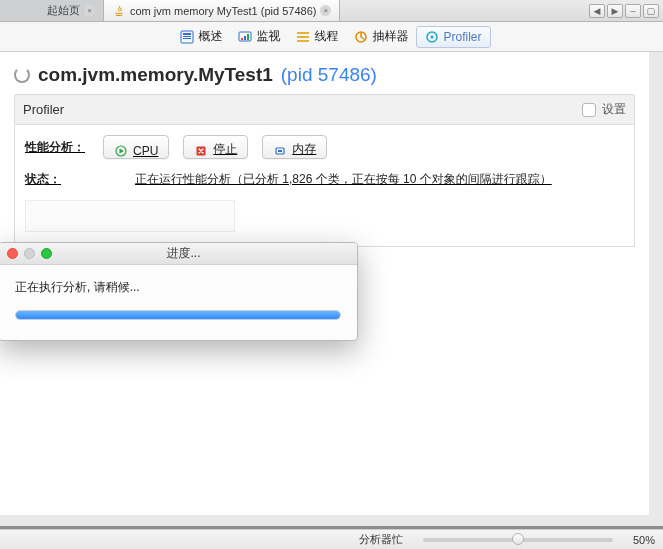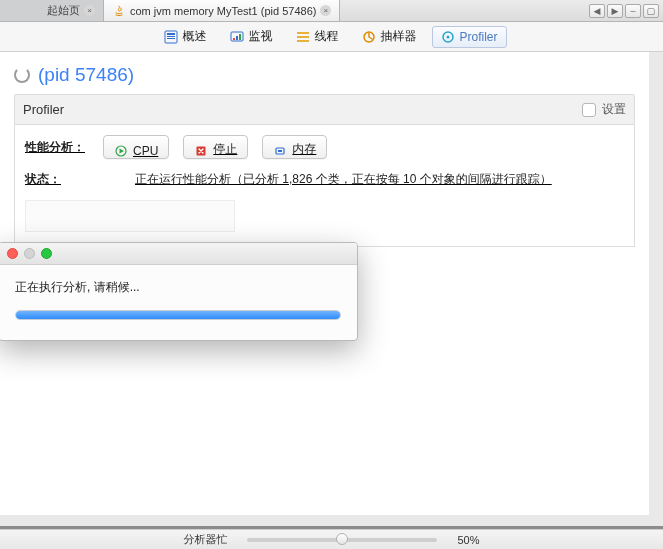--- a/index.html
+++ b/index.html
@@ -46,21 +46,21 @@
     display: flex; align-items: center; justify-content: center;
     font-size: 9px; color: #666;
   }
 
   
   .toolbar {
     height: 30px;
     background: #f6f6f6;
     border-bottom: 1px solid #d0d0d0;
     display: flex; align-items: center; justify-content: center;
-    gap: 8px; font-size: 12px;
+    font-size: 12px;
   }
   .tool-btn {
     display: flex; align-items: center; gap: 4px;
     padding: 2px 8px; height: 22px;
     border-radius: 3px;
     color: #1a1a1a;
   }
   .tool-btn.selected {
     background: linear-gradient(#fafcff, #e7eef8);
     border: 1px solid #b9c8e0;
@@ -176,21 +176,21 @@
     background: linear-gradient(#6fb4ff, #2f8cff);
     width: 100%;
   }
 
   
   .statusbar {
     position: absolute; left: 0; bottom: 0; width: 100%;
     height: 20px;
     background: linear-gradient(#f4f4f4, #e8e8e8);
     border-top: 1px solid #cfcfcf;
-    display: flex; align-items: center; justify-content: center;
+    display: flex; align-items: center; justify-content: flex-end;
     padding: 0 8px; gap: 20px;
     font-size: 11px; color: #333;
   }
   .status-slider {
     width: 190px; height: 4px; background: #cfcfcf; border-radius: 2px; position: relative;
   }
   .status-slider .knob {
     position: absolute; top: -5px;
     width: 12px; height: 12px; border-radius: 50%;
     background: linear-gradient(#fff,#e6e6e6);
@@ -285,20 +285,21 @@
         </svg>
     </span>
     <span>Profiler</span>
   </div>
 </div>
 
 <div class="content-wrap">
   <div class="content-inner">
     <div class="page-title">
       <span class="spinner-icon"></span>
+      <span>com.jvm.memory.MyTest1</span>
       <span class="pid">(pid 57486)</span>
     </div>
 
     <div class="profiler-header">
       <span>Profiler</span>
       <span class="settings-box">
         <span class="checkbox"></span>
         <span>设置</span>
       </span>
     </div>
@@ -340,20 +341,21 @@
       </div>
       <div class="hidden-output"></div>
     </div>
   </div>
 
   <div class="modal">
     <div class="modal-titlebar">
       <span class="traffic tl-red"></span>
       <span class="traffic tl-grey"></span>
       <span class="traffic tl-green"></span>
+      <span class="modal-title">进度...</span>
     </div>
     <div class="modal-body">
       <div class="modal-msg">正在执行分析, 请稍候...</div>
       <div class="progressbar">
         <div class="progressbar-fill"></div>
       </div>
     </div>
   </div>
 </div>
 

